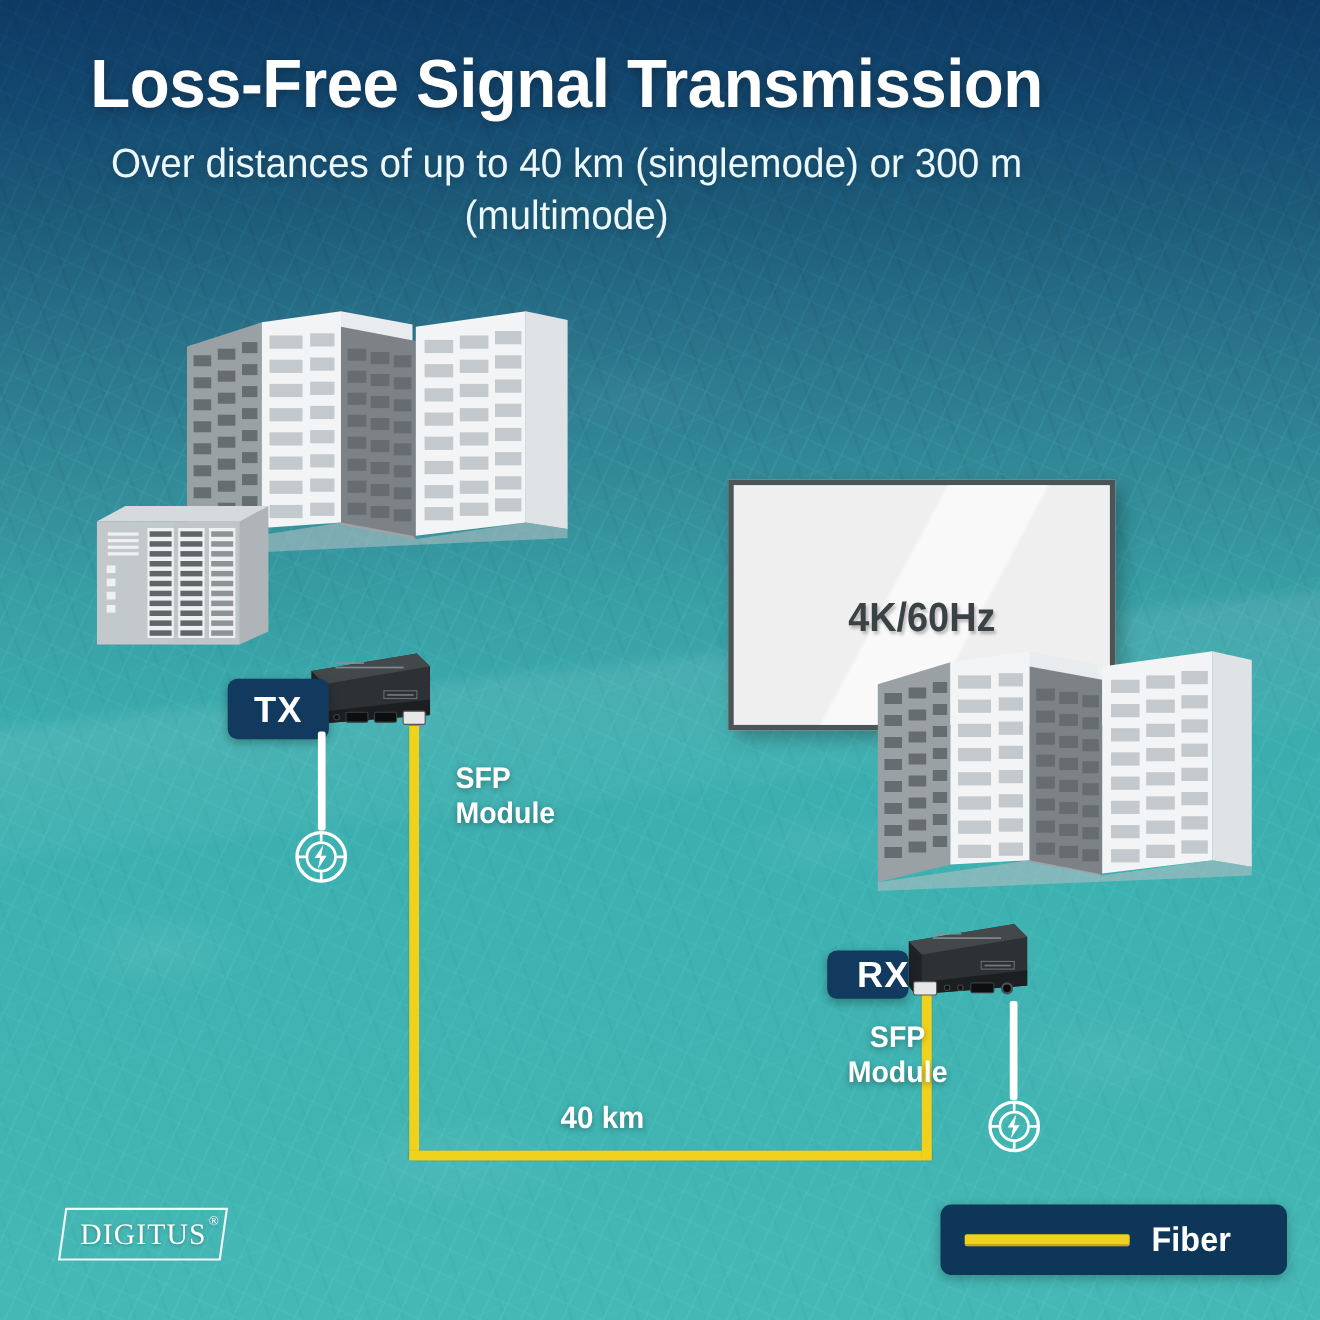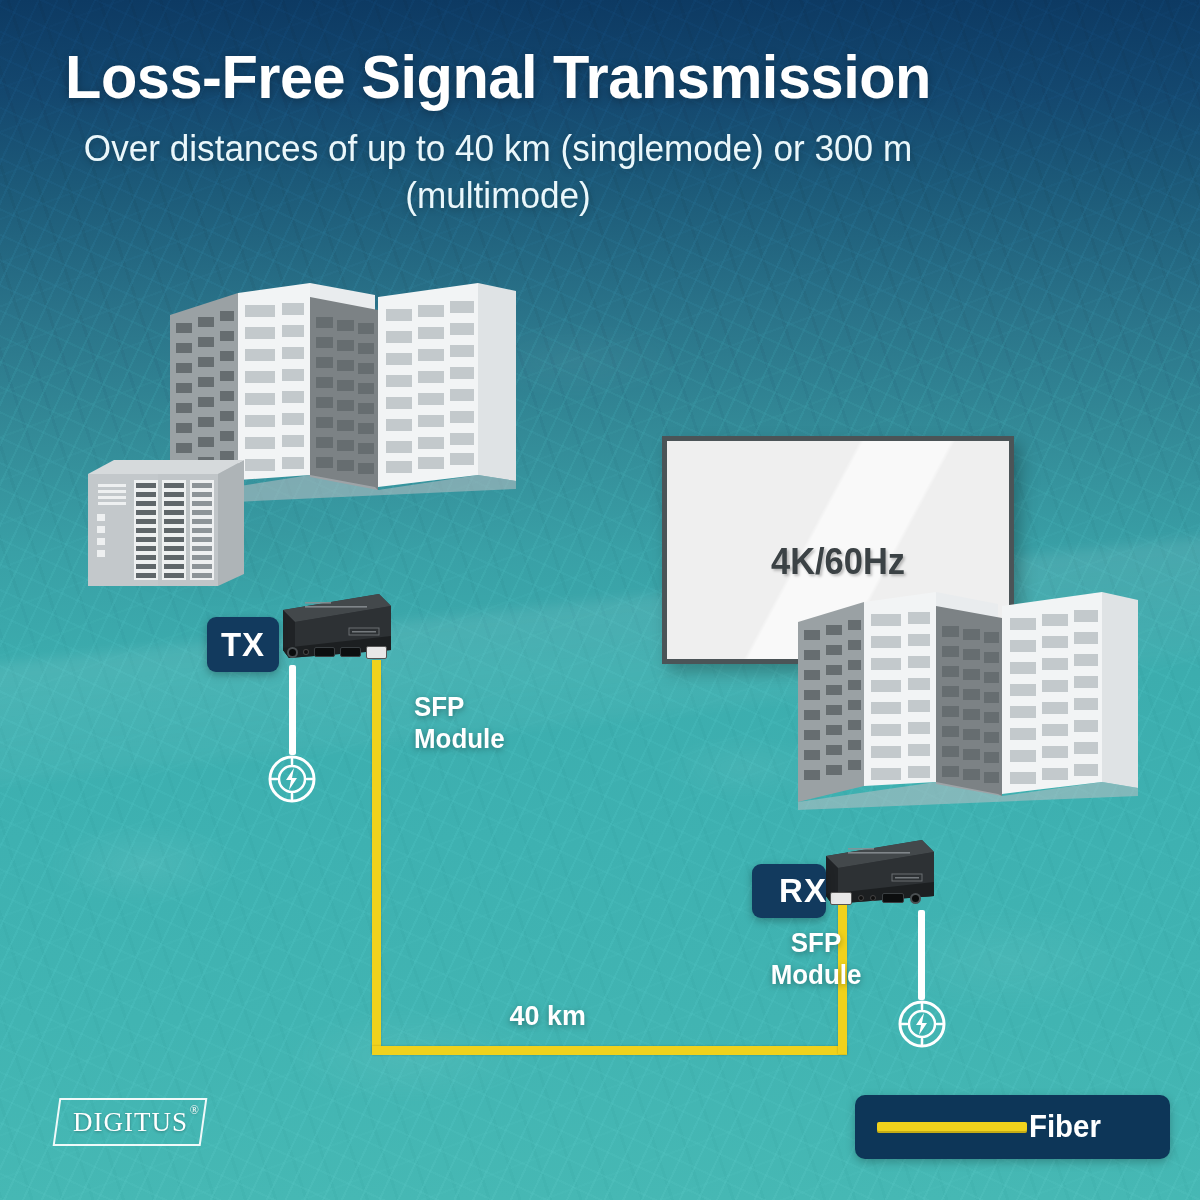--- a/index.html
+++ b/index.html
@@ -51,21 +51,21 @@
   }
   
   .bg-river {
     position:absolute; left:-40px; top:600px; width:1300px; height:120px;
     transform:rotate(-6deg);
     background:linear-gradient(180deg, rgba(255,255,255,.16), rgba(255,255,255,.05));
     filter:blur(6px); opacity:.55;
   }
 
   
-  .header { position:absolute; left:0; top:0; width:996px; text-align:center; }
+  .header { position:absolute; left:17px; top:0; width:996px; text-align:center; }
   .title {
     margin-top:44px;
     font-size:62px; font-weight:bold; color:#ffffff;
     letter-spacing:-0.5px; line-height:1.05;
     text-shadow:0 2px 10px rgba(0,0,0,.30);
     transform:scaleX(.96); transform-origin:center;
   }
   .subtitle {
     margin-top:16px;
     font-size:37px; color:#eaf7fb; font-weight:400; line-height:1.28;
@@ -151,21 +151,21 @@
     font-family:"Liberation Serif", serif;
     color:#ffffff; font-size:27px; letter-spacing:1px; position:relative;
     text-shadow:0 1px 3px rgba(0,0,0,.3);
   }
   .logo-reg { position:absolute; top:-4px; right:-12px; font-size:12px; }
 
   .legend {
     position:absolute; right:30px; top:1095px;
     width:315px; height:64px;
     background:#0d3658; border-radius:10px;
-    display:flex; align-items:center; padding:0 22px;
+    display:flex; align-items:center; gap:18px; padding:0 22px;
     box-shadow:0 3px 10px rgba(0,0,0,.25);
     margin-left:44px;
   }
   .legend-line {
     width:150px; height:11px; background:#f0d21c; border-radius:2px;
     box-shadow:inset 0 -2px 0 rgba(0,0,0,.18);
   }
   .legend-text { color:#fff; font-weight:bold; font-size:31px; transform:scaleX(.95); }
 </style>
 </head>
@@ -498,21 +498,21 @@
     </svg>
 
     <div style="position:absolute; left:4px; top:52px; width:100px; height:16px; display:flex; align-items:center; gap:5px;">
       <div class="port jack"></div>
       <div class="port btn"></div>
       <div class="port hdmi"></div>
       <div class="port hdmi"></div>
       <div class="port sfp"></div>
     </div>
   </div>
-  <div class="badge" style="left:207px; top:617px; width:72px; height:55px;">
+  <div class="badge" style="left:207px; top:617px; width:92px; height:55px;">
     <span>TX</span>
   </div>
 
   <div class="cable-w" style="left:289px; top:665px; width:7px; height:90px;"></div>
   <svg class="power-icon" style="left:266px; top:753px;" viewBox="0 0 52 52">
     <circle cx="26" cy="26" r="22" fill="none" stroke="#ffffff" stroke-width="3"></circle>
     <circle cx="26" cy="26" r="13" fill="none" stroke="#ffffff" stroke-width="2.5"></circle>
     <path d="M26 6 v5 M46 26 h-5 M26 46 v-5 M6 26 h5" stroke="#ffffff" stroke-width="2.5" stroke-linecap="round"></path>
     <path d="M28 15 l-8 12 h5 l-2 10 8 -12 h-5 z" fill="#ffffff"></path>
   </svg>
@@ -537,21 +537,21 @@
       <rect x="69" y="39" width="24" height="1.5" fill="#868c90" opacity=".8"></rect>
     </svg>
     <div style="position:absolute; left:4px; top:52px; width:100px; height:16px; display:flex; align-items:center; gap:6px;">
       <div class="port sfp"></div>
       <div class="port btn"></div>
       <div class="port btn"></div>
       <div class="port hdmi"></div>
       <div class="port jack"></div>
     </div>
   </div>
-  <div class="badge" style="left:752px; top:864px; width:74px; height:54px;padding-left:28px;">
+  <div class="badge" style="left:752px; top:864px; width:74px; height:44px;padding-left:28px;">
     <span>RX</span>
   </div>
 
   <div class="cable-w" style="left:918px; top:910px; width:7px; height:90px;"></div>
   <svg class="power-icon" style="left:896px; top:998px;" viewBox="0 0 52 52">
     <circle cx="26" cy="26" r="22" fill="none" stroke="#ffffff" stroke-width="3"></circle>
     <circle cx="26" cy="26" r="13" fill="none" stroke="#ffffff" stroke-width="2.5"></circle>
     <path d="M26 6 v5 M46 26 h-5 M26 46 v-5 M6 26 h5" stroke="#ffffff" stroke-width="2.5" stroke-linecap="round"></path>
     <path d="M28 15 l-8 12 h5 l-2 10 8 -12 h-5 z" fill="#ffffff"></path>
   </svg>

